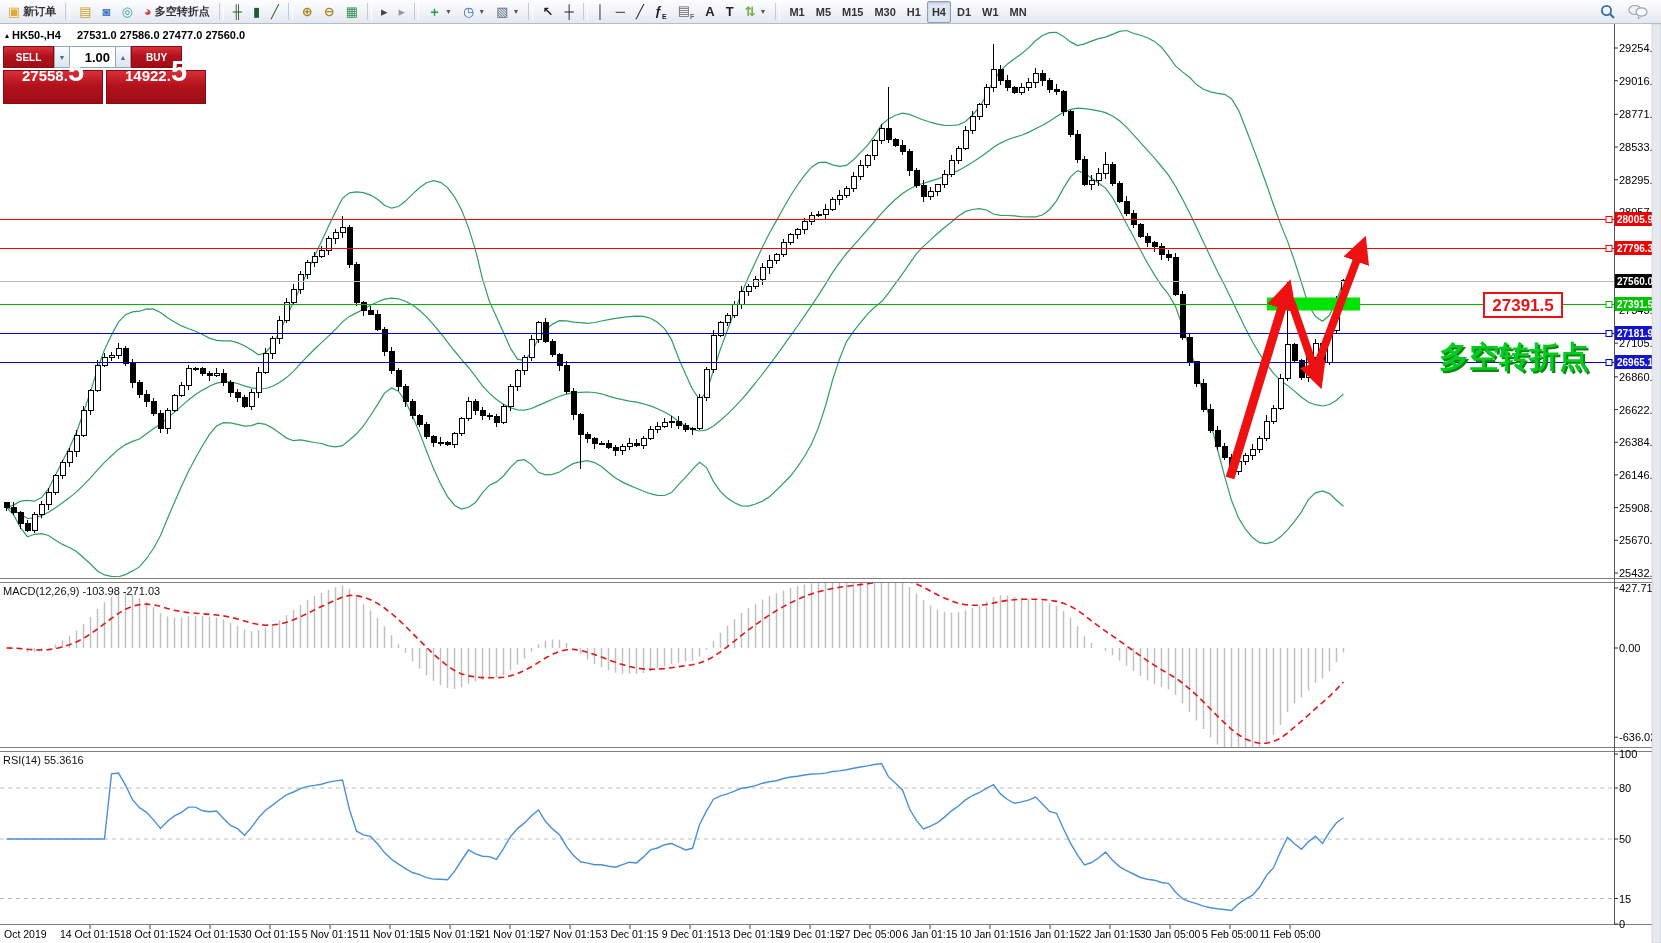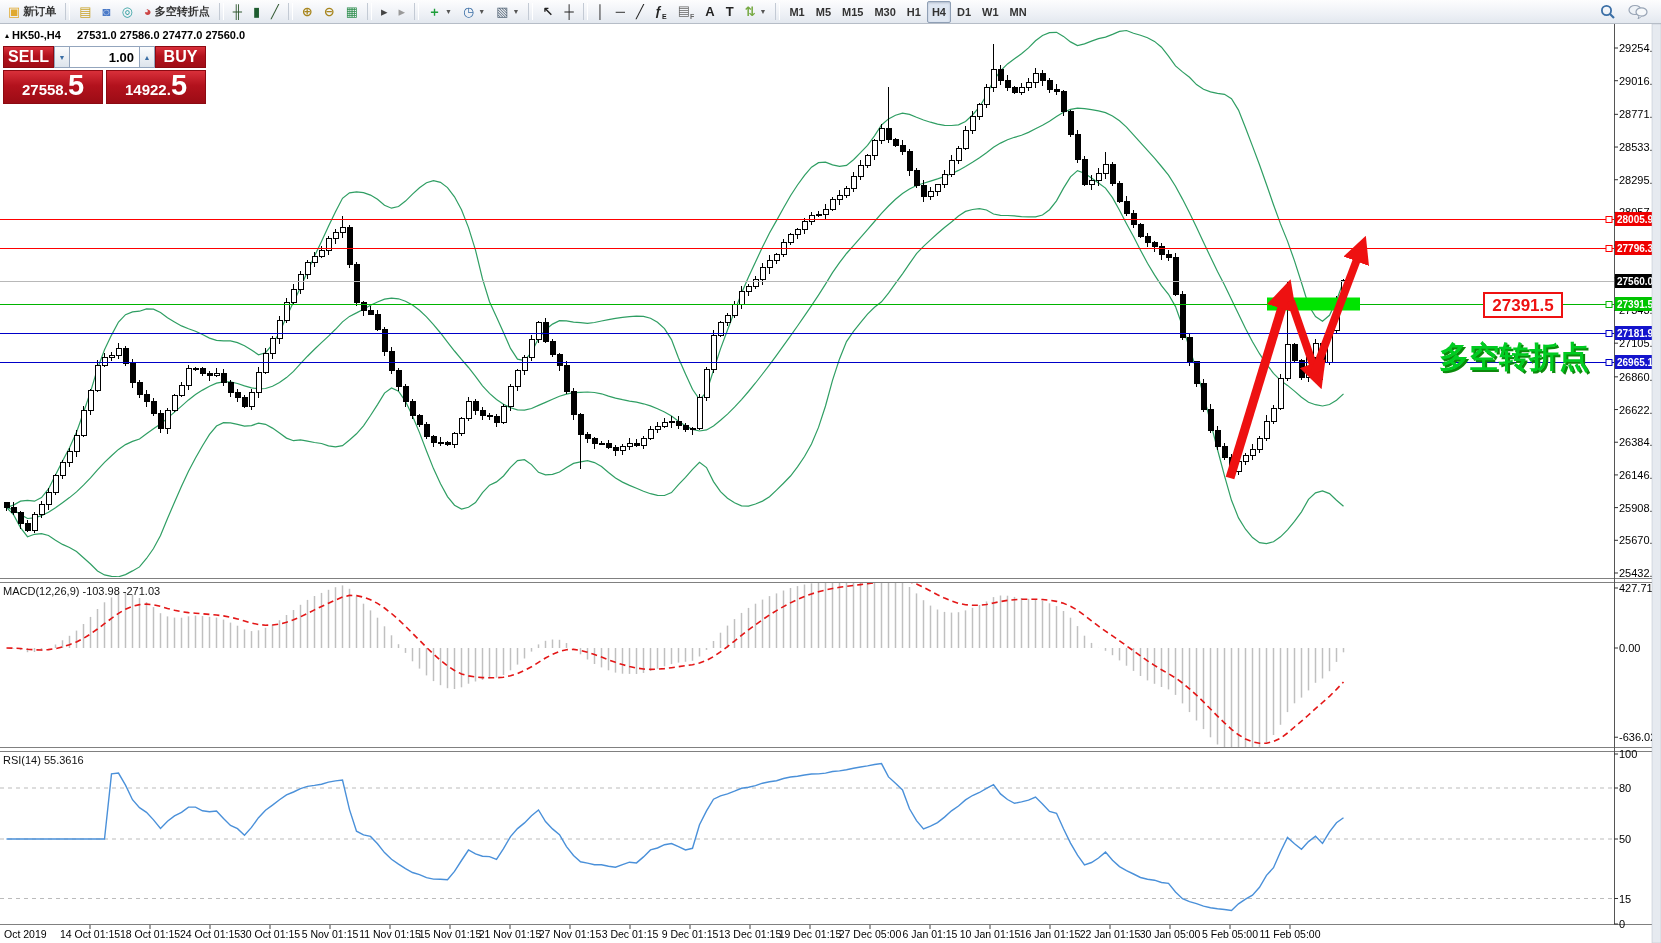--- a/index.html
+++ b/index.html
@@ -22,28 +22,28 @@
   svg text{font-family:"Liberation Sans","DejaVu Sans",sans-serif}
   
   #quote{position:absolute;left:5px;top:29px;z-index:4;font-size:11px;font-weight:bold;color:#000;white-space:nowrap}
   #quote .tri{font-size:8px;margin-right:3px;vertical-align:1px}
   #quote .vals{margin-left:16px}
   
   #trade-panel{position:absolute;left:3px;top:46px;width:203px;z-index:4}
   .tp-row1{display:flex;height:22px}
   .tp-row1 *{box-sizing:border-box}
   .sellbtn,.buybtn{width:51px;border:1px solid #8c0a12;background:linear-gradient(#d9303a,#b3121d 45%,#a00d16);
-    color:#fff;font-weight:bold;font-size:16px;padding:0;font-family:inherit}
+    color:#fff;font-weight:bold;font-size:10px;padding:0;font-family:inherit}
   .spin{width:16px;border:1px solid #93a5bd;background:linear-gradient(#fbfcfd,#dde4ec);
     color:#3a6ea5;font-size:7px;padding:0;font-family:inherit}
-  .vol{width:69px;border:1px solid #93a5bd;border-left:none;border-right:none;text-align:right;
+  .vol{width:45px;border:1px solid #93a5bd;border-left:none;border-right:none;text-align:right;
     font-size:13px;font-weight:bold;padding:2px 5px;font-family:inherit;outline:none}
   .tp-row2{display:flex;margin-top:2px;gap:3px;height:34px}
   .bigprice{flex:1;background:linear-gradient(#d9303a,#b3121d 45%,#9c0c15);color:#fff;border:1px solid #8c0a12;
-    display:flex;align-items:flex-end;justify-content:center;padding-bottom:6px}
+    display:flex;align-items:flex-end;justify-content:center;padding-bottom:20px}
   .bp-main{font-size:15px;font-weight:bold;line-height:1}
   .bp-dot{font-size:15px;font-weight:bold;line-height:1}
   .bp-big{font-size:29px;font-weight:bold;line-height:.8}
 </style>
 </head>
 <body>
 
 <div id="app">
   <div id="toolbar">
 

